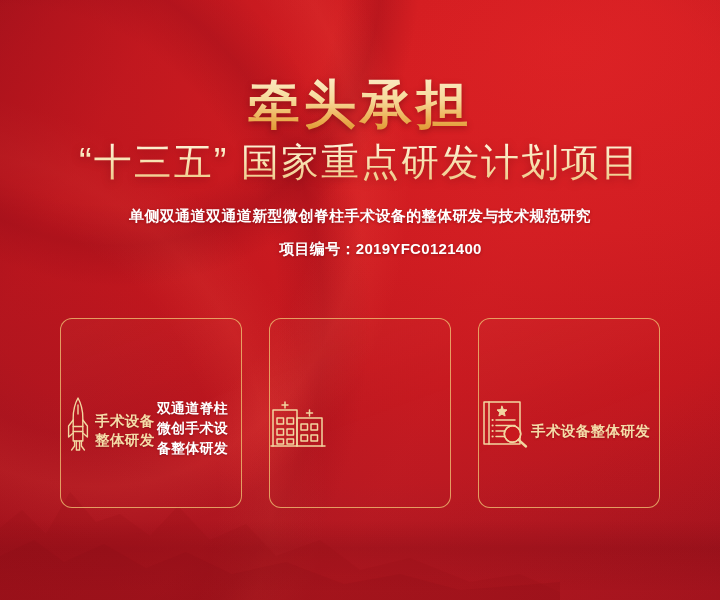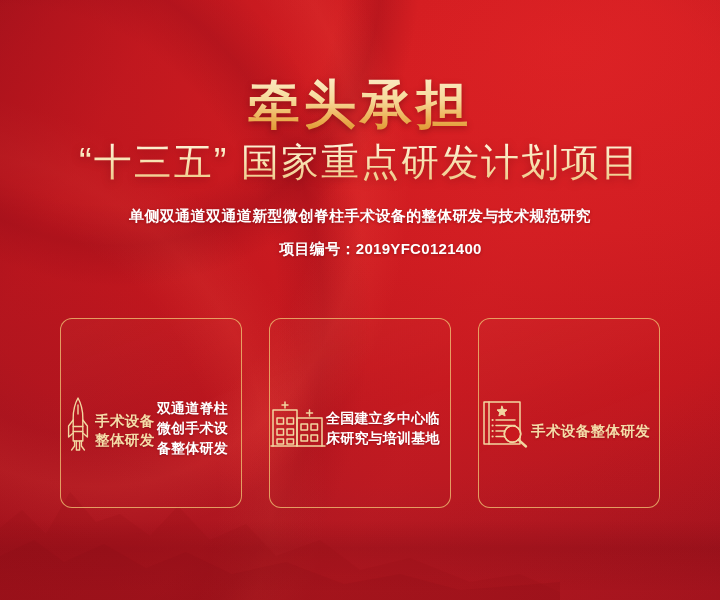--- a/index.html
+++ b/index.html
@@ -197,21 +197,20 @@
           <rect x="7" y="29" width="6.5" height="6"></rect>
           <rect x="17" y="29" width="6.5" height="6"></rect>
           <rect x="7" y="39" width="6.5" height="5"></rect>
           <rect x="17" y="39" width="6.5" height="5"></rect>
           <rect x="31" y="24" width="6.5" height="6"></rect>
           <rect x="41" y="24" width="6.5" height="6"></rect>
           <rect x="31" y="35" width="6.5" height="6"></rect>
           <rect x="41" y="35" width="6.5" height="6"></rect>
         </svg>
       </div>
-      <div class="card-body">全国建立多中心临床研究与培训基地</div>
     </div>
 
     <div class="card">
       <div class="card-icon">
         <svg width="52" height="50" viewBox="0 0 52 50" fill="none" stroke="#F2D6A0" stroke-width="1.5" stroke-linejoin="round" stroke-linecap="round">
           <path d="M5 3 L41 3 L41 45 L5 45 Z"></path>
           <path d="M10 3 L10 45"></path>
           <path d="M23 7.2 L24.4 10.6 L28 10.9 L25.3 13.4 L26.1 17 L23 15.1 L19.9 17 L20.7 13.4 L18 10.9 L21.6 10.6 Z" fill="#F2D6A0" stroke-width="1"></path>
           <path d="M17 21 L36 21"></path>
           <path d="M17 26.5 L36 26.5"></path>

